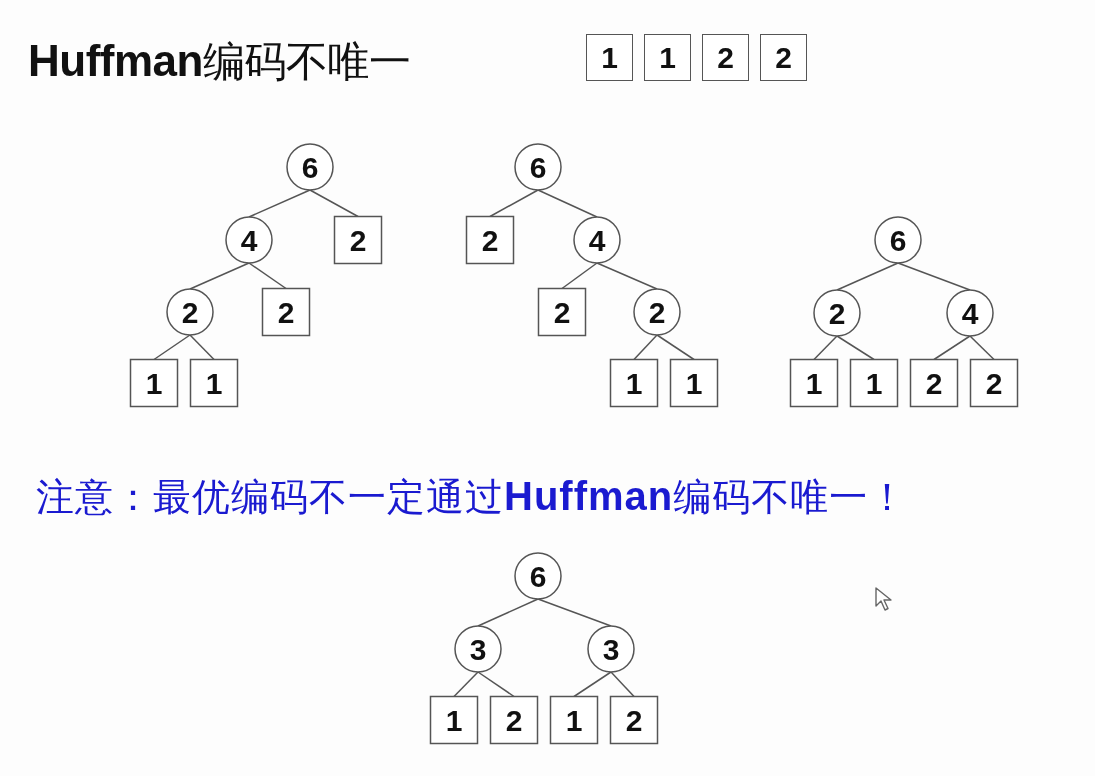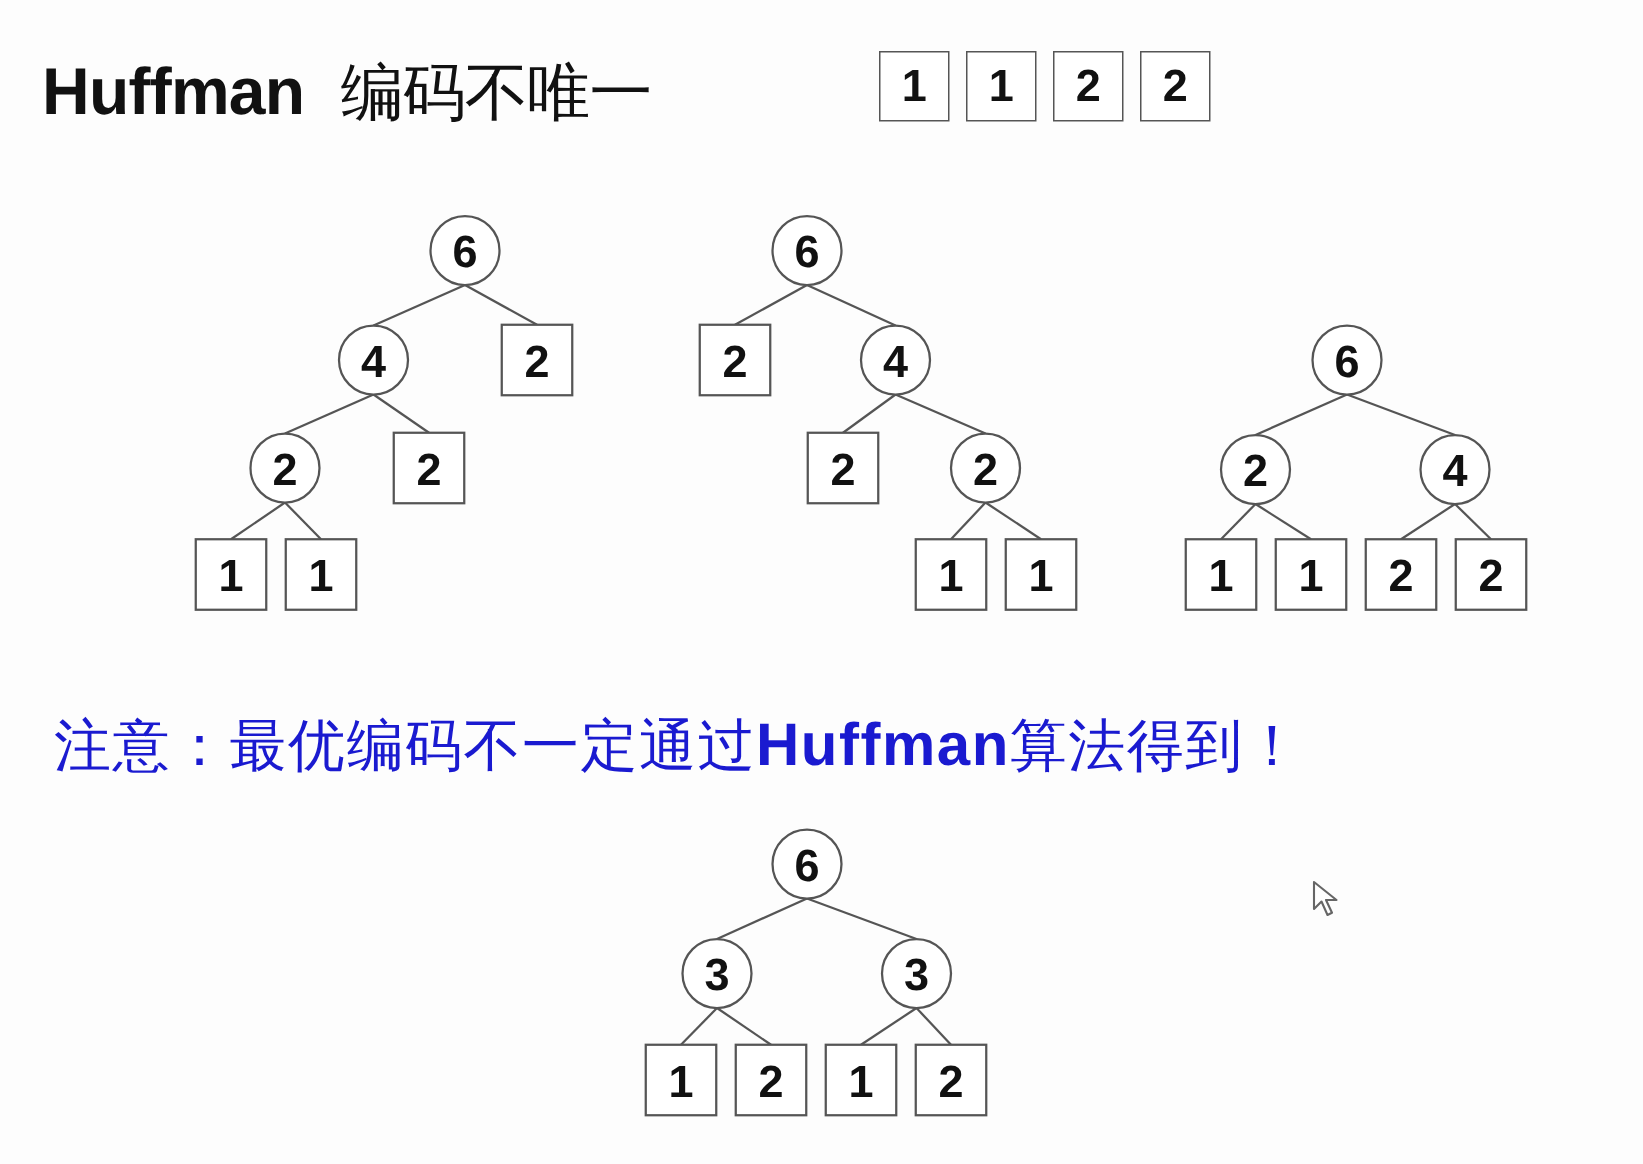--- a/index.html
+++ b/index.html
@@ -1,18 +1,18 @@
 <!DOCTYPE html>
 <html><head>
 <meta charset="utf-8">
 <style>
   html, body { margin:0; padding:0; background:#fdfdfd; }
   body { width:1095px; height:776px; position:relative; overflow:hidden; font-family:"Liberation Sans", "DejaVu Sans", sans-serif; }
   .title { position:absolute; left:28px; top:34px; font-size:44px; font-weight:bold; color:#111; letter-spacing:-0.5px; }
-  .title .cn { font-weight:normal; font-family:"DejaVu Sans", sans-serif; font-size:42px;margin-left:24px; }
+  .title .cn { font-weight:normal; font-family:"DejaVu Sans", sans-serif; font-size:42px; }
   .weights { position:absolute; left:586px; top:34px; display:flex; gap:11px; }
   .wbox { width:47px; height:47px; border:1.5px solid #555; box-sizing:border-box; display:flex; align-items:center; justify-content:center; font-size:30px; font-weight:bold; color:#111; background:#fff; }
   .note { position:absolute; left:36px; top:472px; font-size:38px; color:#1a1ad0; font-family:"DejaVu Sans", sans-serif; letter-spacing:1px; }
   .note .en { font-family:"Liberation Sans", sans-serif; font-weight:bold; font-size:40px; }
   svg#trees { position:absolute; left:0; top:0; }
   .cursor { position:absolute; left:874px; top:586px; }
 </style>
 </head>
 <body>
 
@@ -168,20 +168,20 @@
         <text x="574" y="731" text-anchor="middle" font-size="30" font-weight="bold" fill="#111111" font-family="Liberation Sans, sans-serif">1</text>
       </g>
       <g>
         <rect x="610.5" y="696.5" width="47" height="47" fill="#fff" stroke="#555555" stroke-width="1.5"></rect>
         <text x="634" y="731" text-anchor="middle" font-size="30" font-weight="bold" fill="#111111" font-family="Liberation Sans, sans-serif">2</text>
       </g>
     </g>
   </svg>
 
 <div class="note">
-  <span>注意：最优编码不一定通过</span><span class="en">Huffman</span><span>算法得到！</span>
+  <span>注意：最优编码不一定通过</span><span class="en">Huffman</span><span>编码不唯一！</span>
 </div>
 
 <div class="cursor">
   <svg width="20" height="28" viewBox="0 0 20 28">
     <path d="M2 2 L2 20 L7 15 L11 24 L14 22.5 L10 14 L17 14 Z" fill="#fff" stroke="#666" stroke-width="1.4" stroke-linejoin="round"></path>
   </svg>
 </div>
 
 </body></html>

